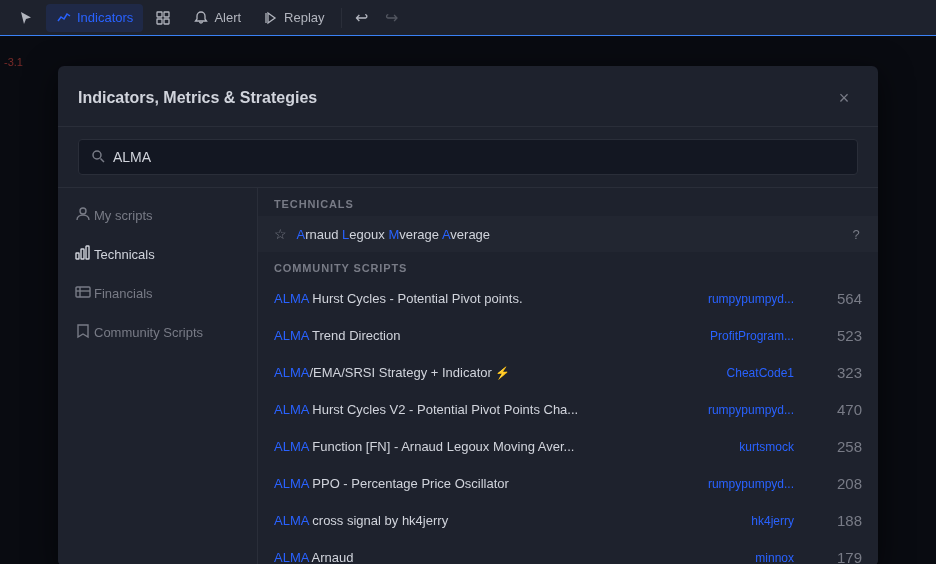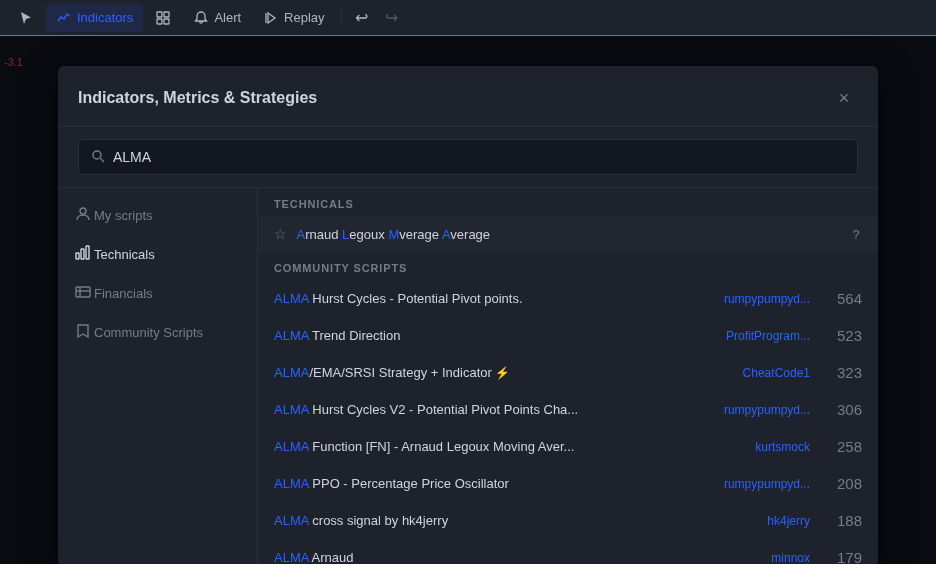--- a/index.html
+++ b/index.html
@@ -253,21 +253,21 @@
       color: #d1d4dc;
     }
 
     .alma-highlight {
       color: #2962ff;
     }
 
     .result-author {
       font-size: 12px;
       color: #2962ff;
-      margin-right: 20px;
+      margin-right: 36px;
       min-width: 100px;
       text-align: right;
     }
 
     .result-count {
       font-size: 15px;
       color: #787b86;
       min-width: 32px;
       text-align: right;
     }
@@ -457,21 +457,21 @@
           </span>
           <span class="result-author">CheatCode1</span>
           <span class="result-count">323</span>
         </div>
 
         <div class="result-row">
           <span class="result-name">
             <span class="alma-highlight">ALMA</span><span> Hurst Cycles V2 - Potential Pivot Points Cha...</span>
           </span>
           <span class="result-author">rumpypumpyd...</span>
-          <span class="result-count">306</span>
+          <span class="result-count">470</span>
         </div>
 
         <div class="result-row">
           <span class="result-name">
             <span class="alma-highlight">ALMA</span><span> Function [FN] - Arnaud Legoux Moving Aver...</span>
           </span>
           <span class="result-author">kurtsmock</span>
           <span class="result-count">258</span>
         </div>
 

